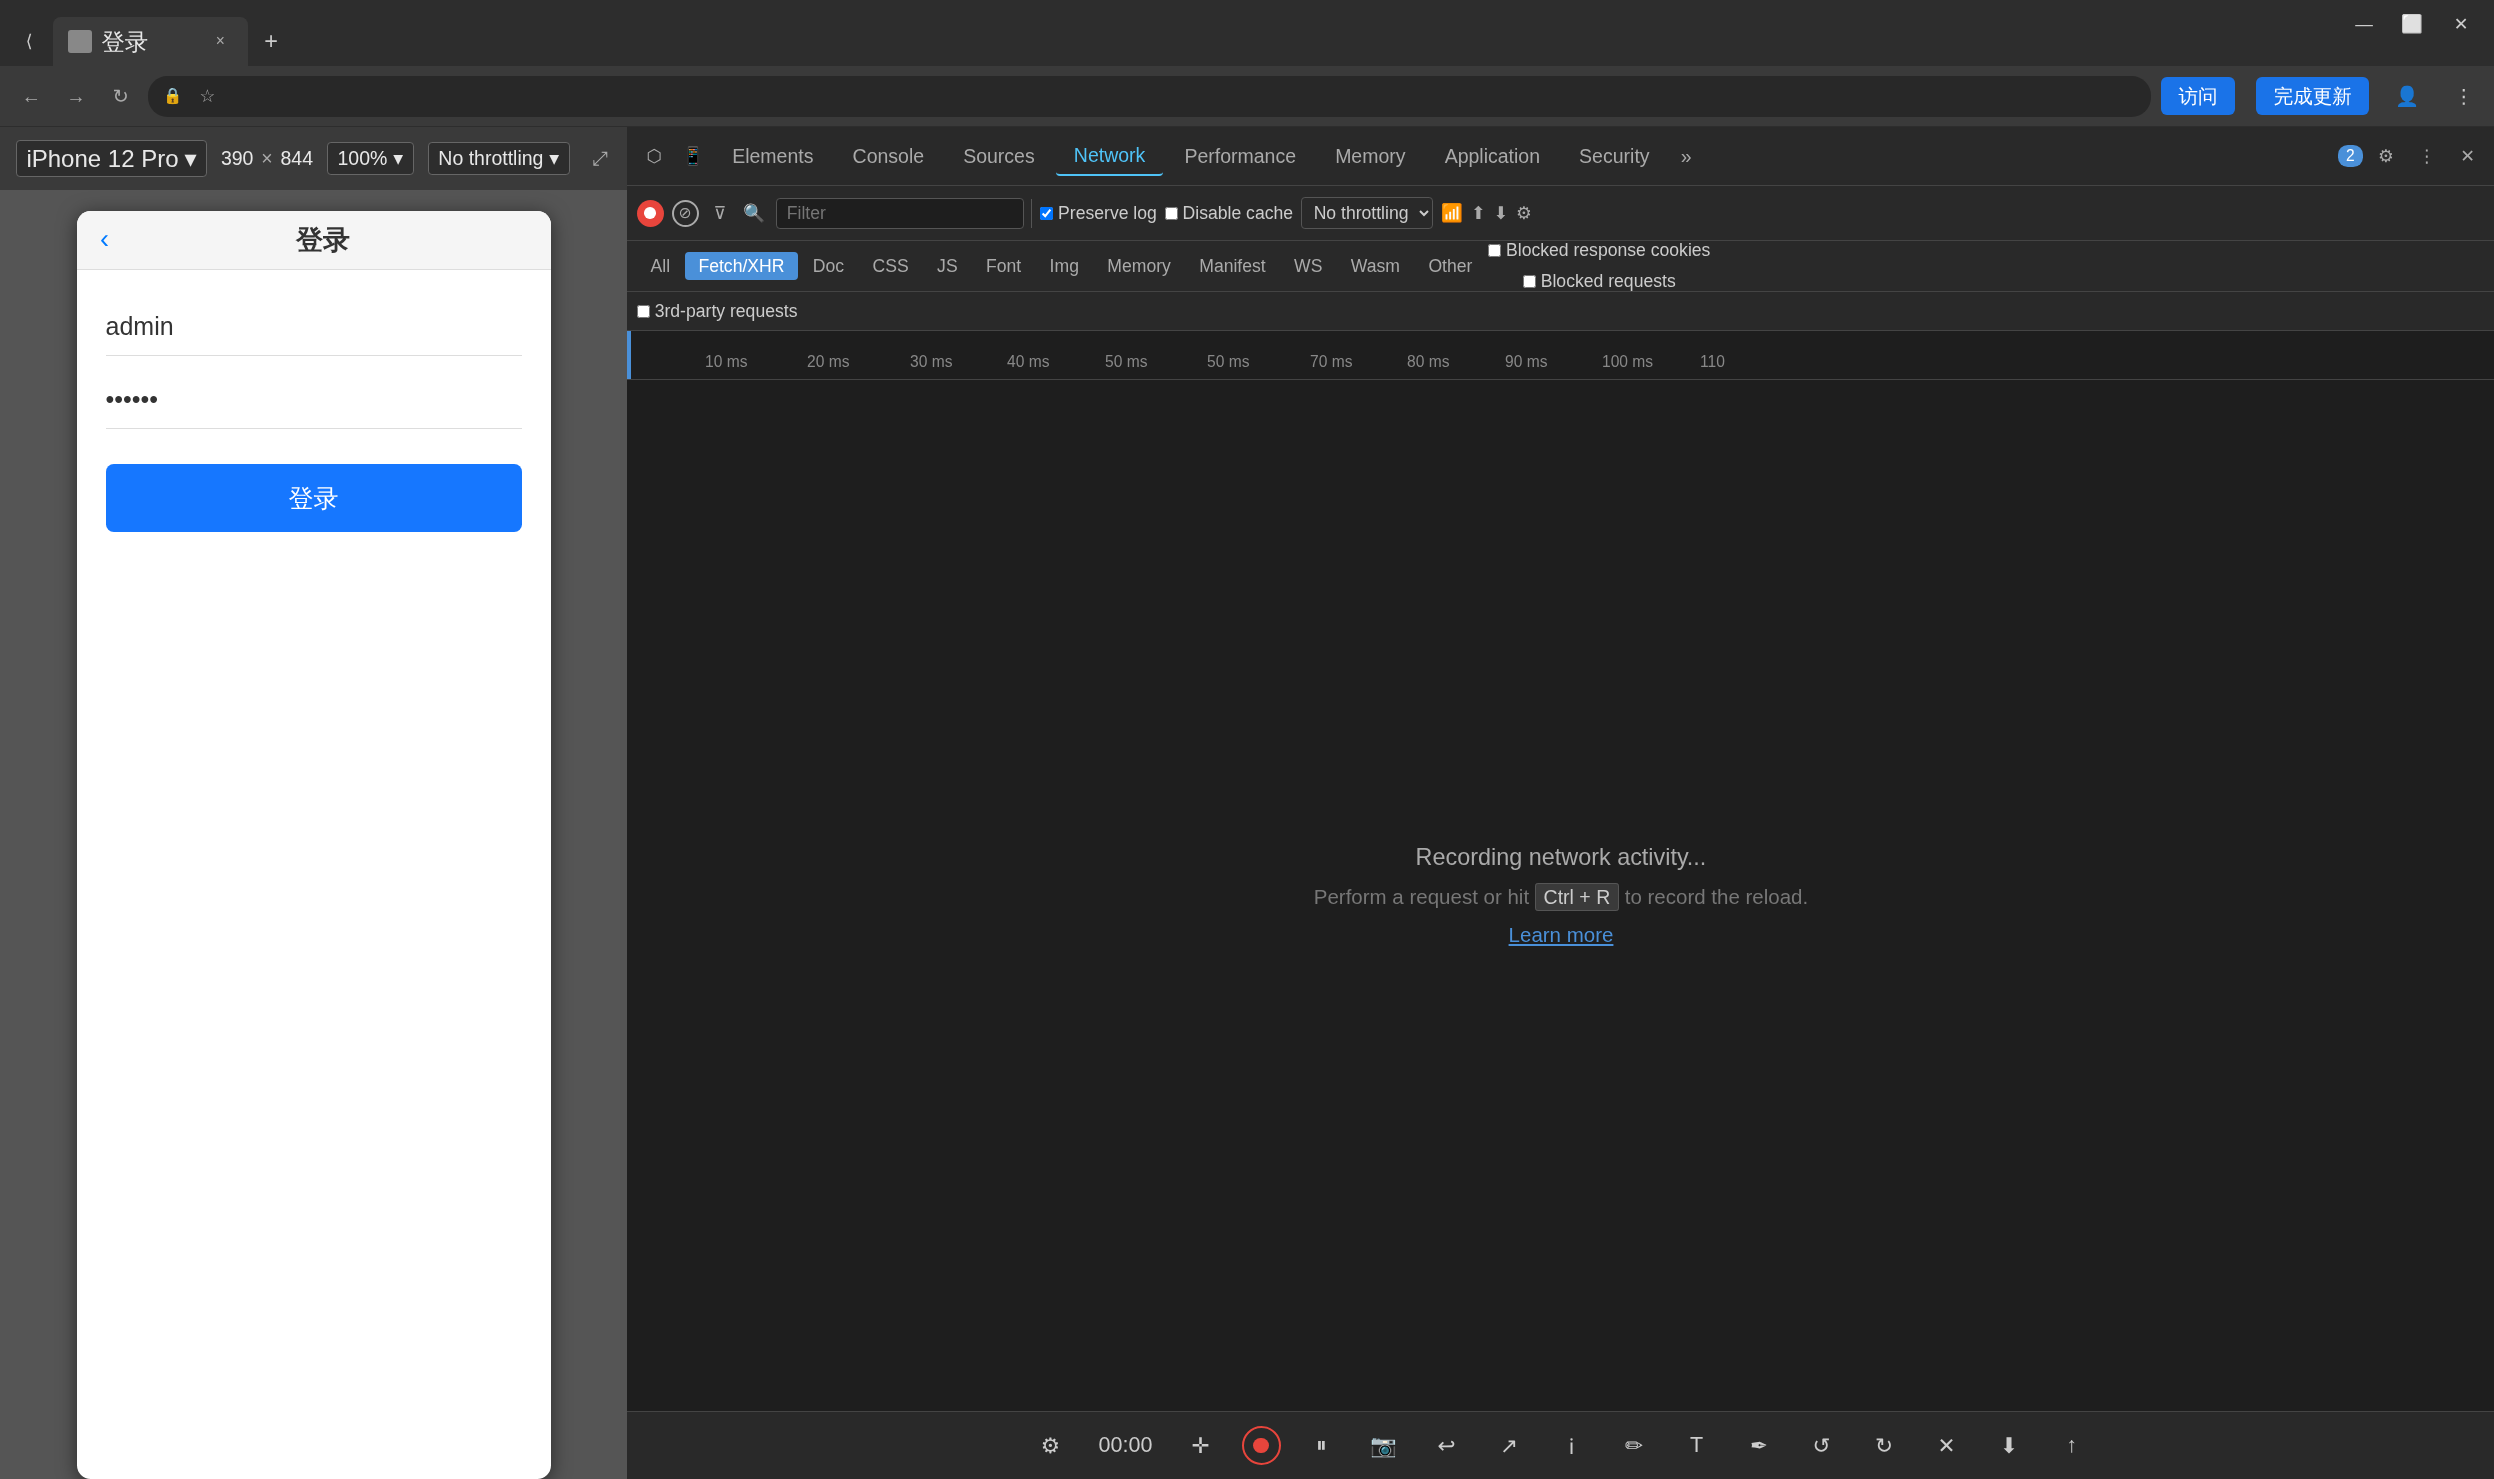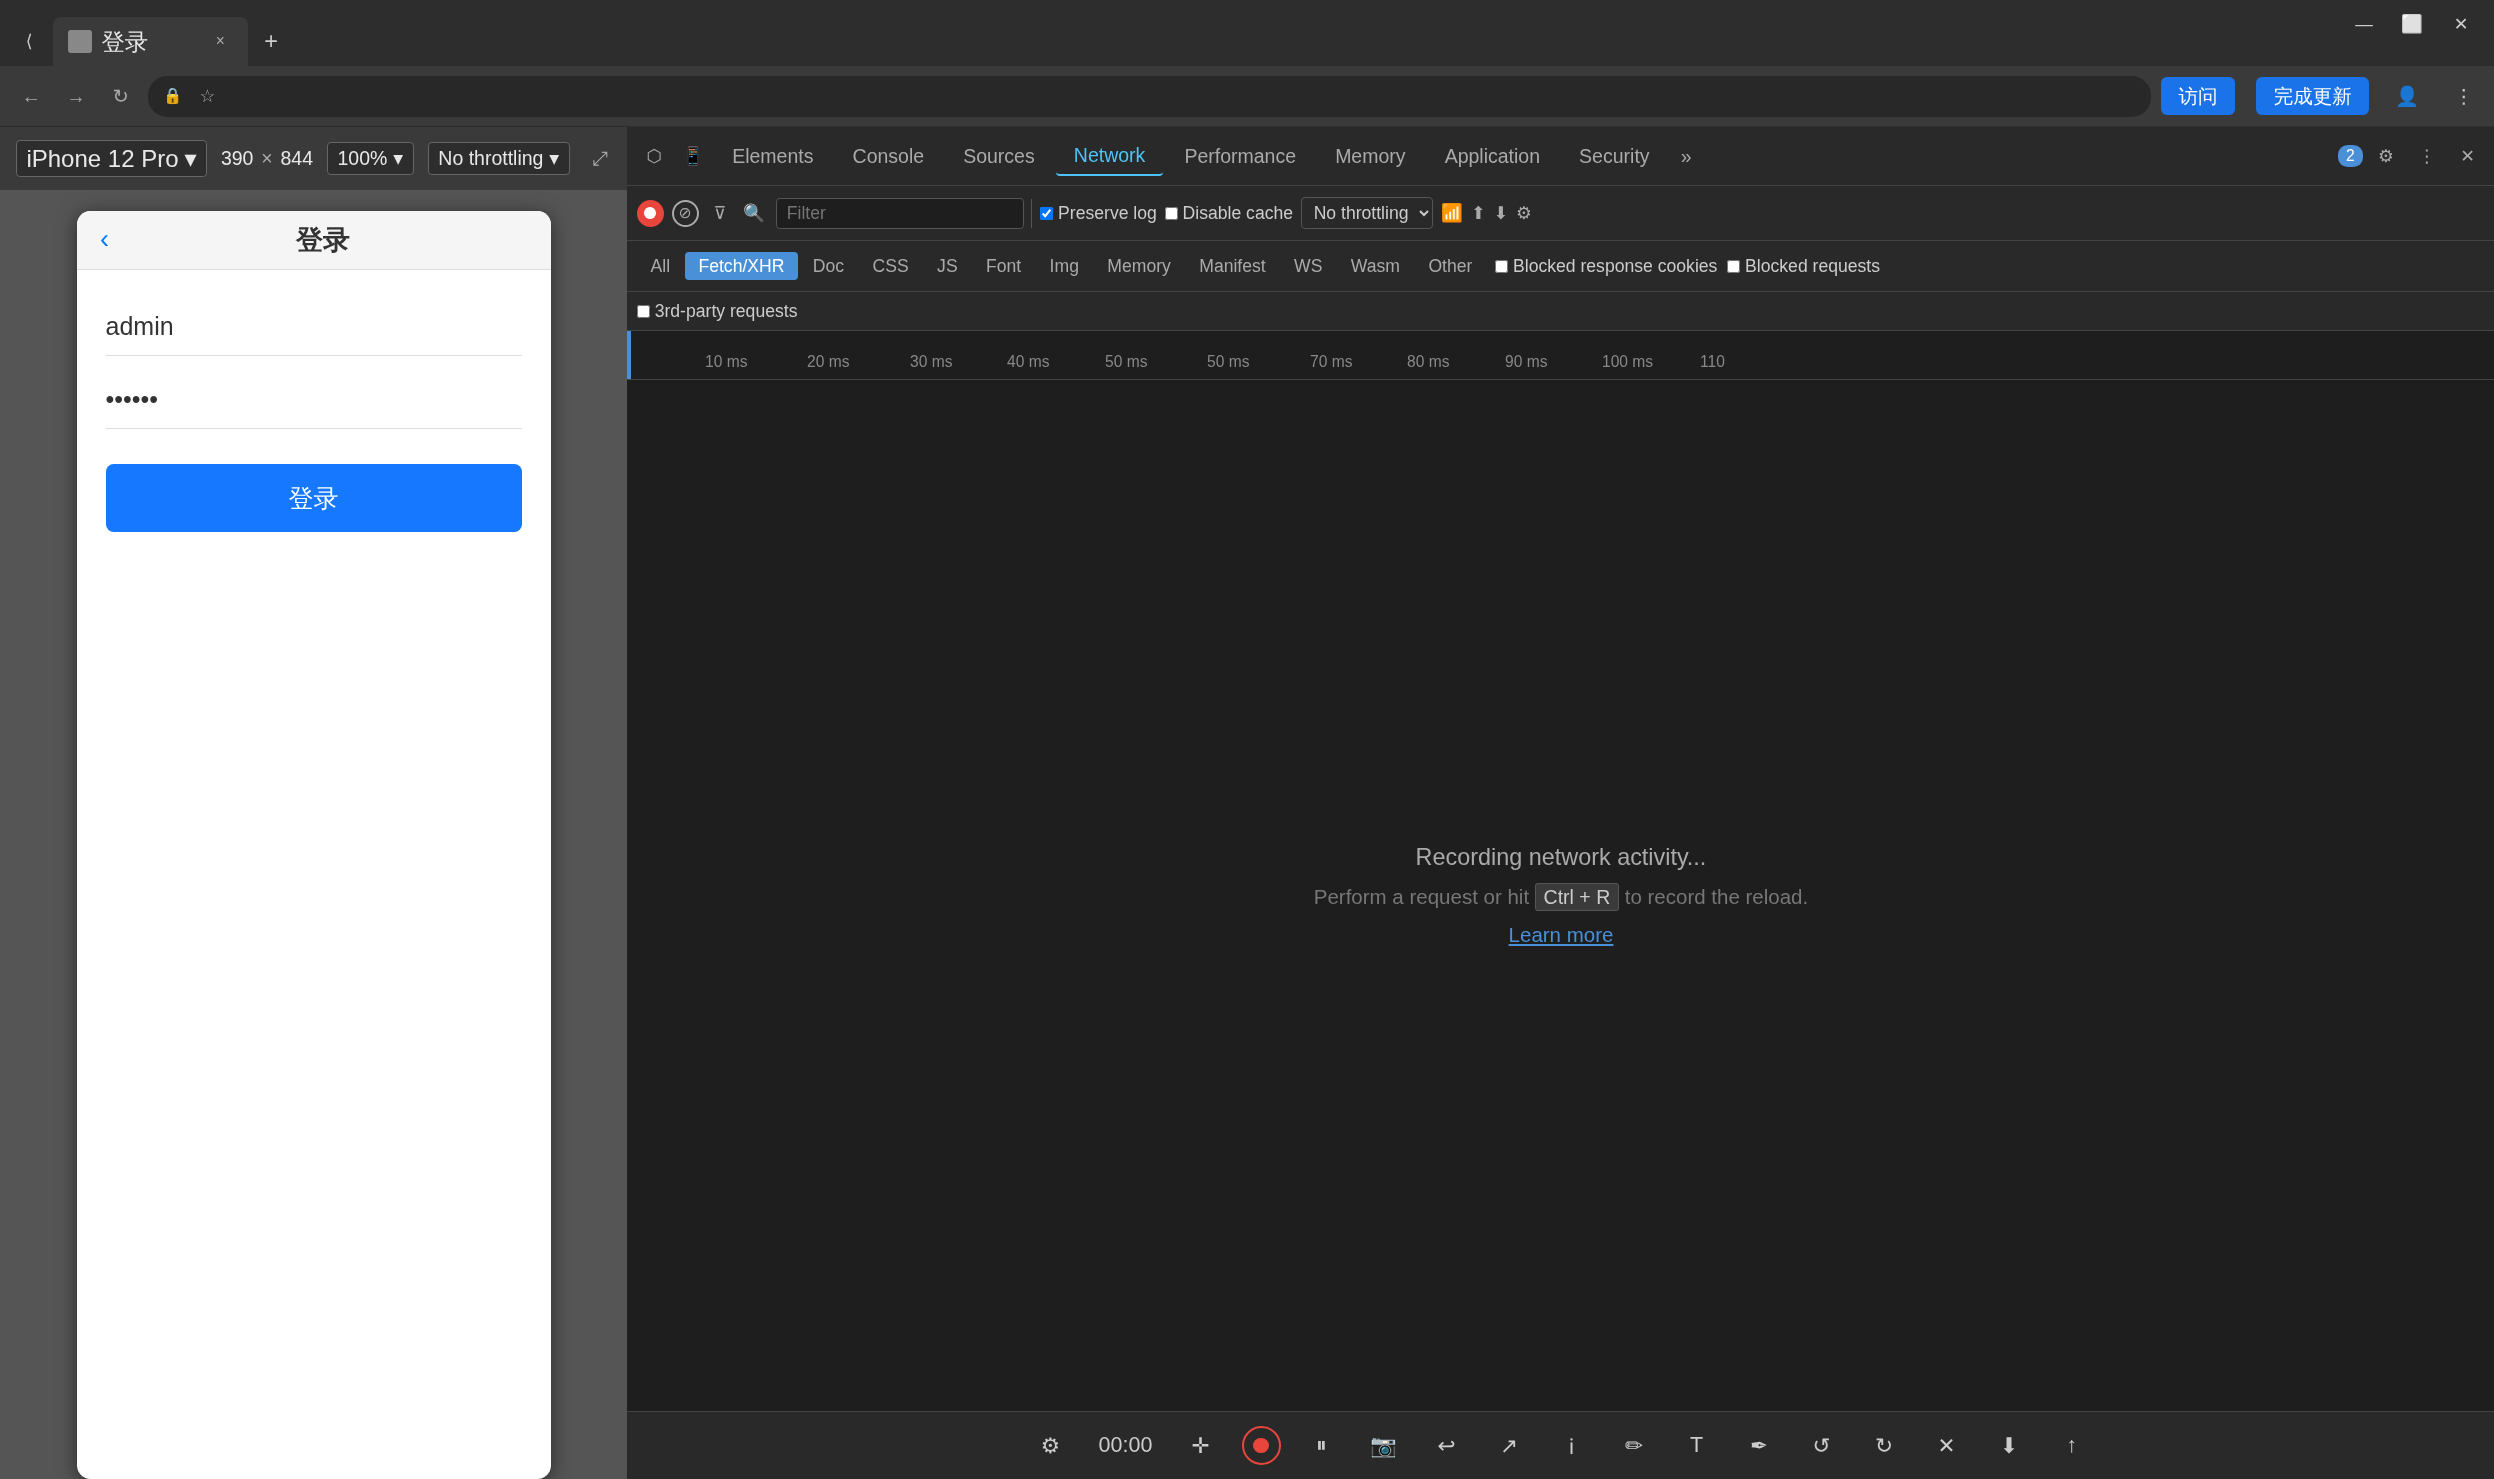--- a/index.html
+++ b/index.html
@@ -802,21 +802,21 @@
     <div class="filter-tab">Doc</div>
     <div class="filter-tab">CSS</div>
     <div class="filter-tab">JS</div>
     <div class="filter-tab">Font</div>
     <div class="filter-tab">Img</div>
     <div class="filter-tab">Memory</div>
     <div class="filter-tab">Manifest</div>
     <div class="filter-tab">WS</div>
     <div class="filter-tab">Wasm</div>
     <div class="filter-tab">Other</div>
-    <div style="margin-left:8px;display:flex;align-items:center;gap:9.8px;">
+    <div style="margin-left:1px;display:flex;align-items:center;gap:9.8px;flex-direction:column;">
       <label class="checkbox-label">
         <input type="checkbox" style="">
         <span>Blocked response cookies</span>
       </label>
       <label class="checkbox-label">
         <input type="checkbox" style="">
         <span>Blocked requests</span>
       </label>
     </div>
   </div>

